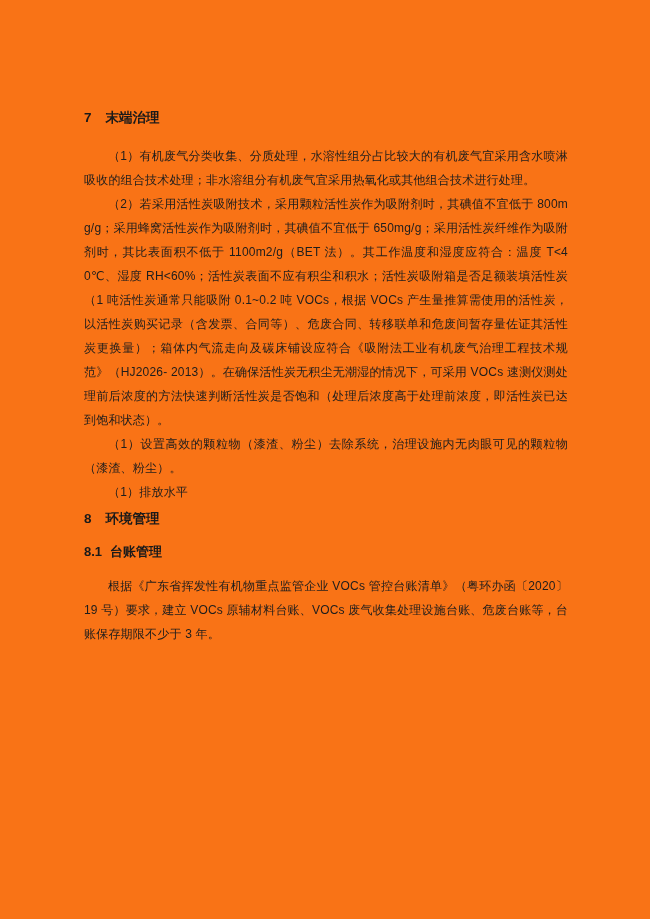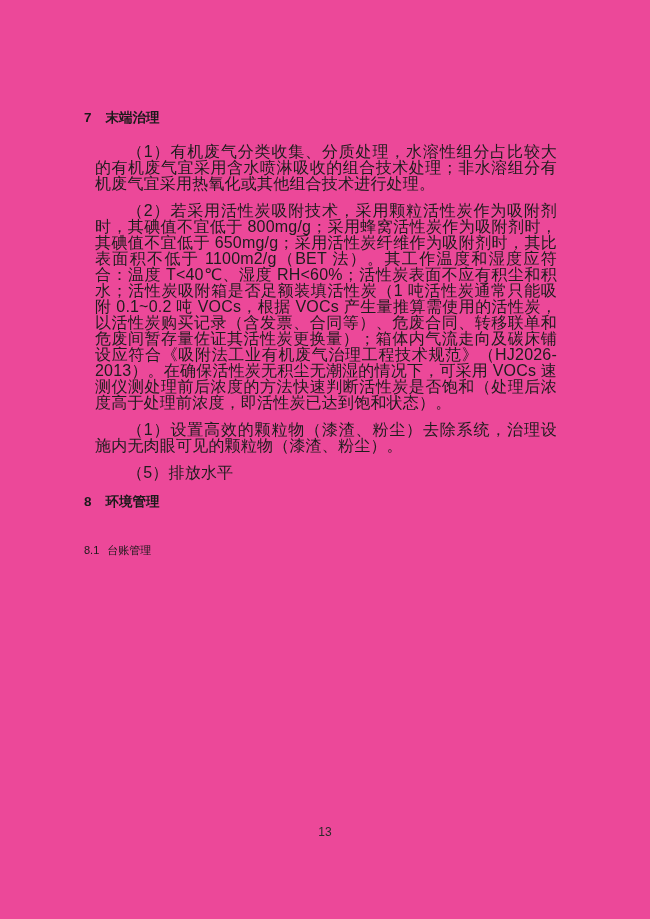--- a/index.html
+++ b/index.html
@@ -4,21 +4,21 @@
 <style>
   html, body {
     margin: 0;
     padding: 0;
     background: #ffffff;
   }
   .page {
     position: relative;
     width: 650px;
     height: 919px;
-    background: #ec4899;
+    background: #f97316;
     color: #1d1d1d;
     font-family: "Liberation Sans", "DejaVu Sans", sans-serif;
     overflow: hidden;
     box-sizing: border-box;
   }
   .content {
     position: absolute;
     left: 84px;
     top: 108px;
     width: 484px;
@@ -29,37 +29,37 @@
     font-weight: bold;
     line-height: 19px;
     color: #1a1a1a;
   }
   h2.sec-heading .sec-num {
     display: inline-block;
     margin-right: 14px;
   }
   h2.sec-heading.sec8 {
     margin-top: 5px;
-    margin-bottom: 30px;
+    margin-bottom: 14px;
   }
   h3.subsec-heading {
     margin: 0 0 13px 0;
-    font-size: 11px;
-    font-weight: normal;
+    font-size: 13px;
+    font-weight: bold;
     line-height: 19px;
     color: #1a1a1a;
   }
   h3.subsec-heading .sec-num {
     display: inline-block;
     margin-right: 8px;
   }
   p.body-para {
-    margin: 11px;
-    font-size: 16px;
-    line-height: 16px;
+    margin: 0;
+    font-size: 12px;
+    line-height: 24px;
     text-align: justify;
     text-indent: 2em;
     letter-spacing: 0.2px;
     word-break: break-all;
   }
   .page-number {
     position: absolute;
     left: 0;
     top: 824px;
     width: 650px;
@@ -75,27 +75,27 @@
 <div class="page">
   <div class="content">
 
     <h2 class="sec-heading">
       <span class="sec-num">7</span><span>末端治理</span>
     </h2>
 
     <p class="body-para">（1）有机废气分类收集、分质处理，水溶性组分占比较大的有机废气宜采用含水喷淋吸收的组合技术处理；非水溶组分有机废气宜采用热氧化或其他组合技术进行处理。</p>
     <p class="body-para">（2）若采用活性炭吸附技术，采用颗粒活性炭作为吸附剂时，其碘值不宜低于 800mg/g；采用蜂窝活性炭作为吸附剂时，其碘值不宜低于 650mg/g；采用活性炭纤维作为吸附剂时，其比表面积不低于 1100m2/g（BET 法）。其工作温度和湿度应符合：温度 T&lt;40℃、湿度 RH&lt;60%；活性炭表面不应有积尘和积水；活性炭吸附箱是否足额装填活性炭（1 吨活性炭通常只能吸附 0.1~0.2 吨 VOCs，根据 VOCs 产生量推算需使用的活性炭，以活性炭购买记录（含发票、合同等）、危废合同、转移联单和危废间暂存量佐证其活性炭更换量）；箱体内气流走向及碳床铺设应符合《吸附法工业有机废气治理工程技术规范》（HJ2026- 2013）。在确保活性炭无积尘无潮湿的情况下，可采用 VOCs 速测仪测处理前后浓度的方法快速判断活性炭是否饱和（处理后浓度高于处理前浓度，即活性炭已达到饱和状态）。</p>
     <p class="body-para">（1）设置高效的颗粒物（漆渣、粉尘）去除系统，治理设施内无肉眼可见的颗粒物（漆渣、粉尘）。</p>
-    <p class="body-para">（5）排放水平</p>
+    <p class="body-para">（1）排放水平</p>
 
     <h2 class="sec-heading sec8">
       <span class="sec-num">8</span><span>环境管理</span>
     </h2>
 
     <h3 class="subsec-heading">
       <span class="sec-num">8.1</span><span>台账管理</span>
     </h3>
 
+    <p class="body-para">根据《广东省挥发性有机物重点监管企业 VOCs 管控台账清单》（粤环办函〔2020〕19 号）要求，建立 VOCs 原辅材料台账、VOCs 废气收集处理设施台账、危废台账等，台账保存期限不少于 3 年。</p>
 
   </div>
 
-  <div class="page-number">13</div>
 </div>
 
 </body></html>

